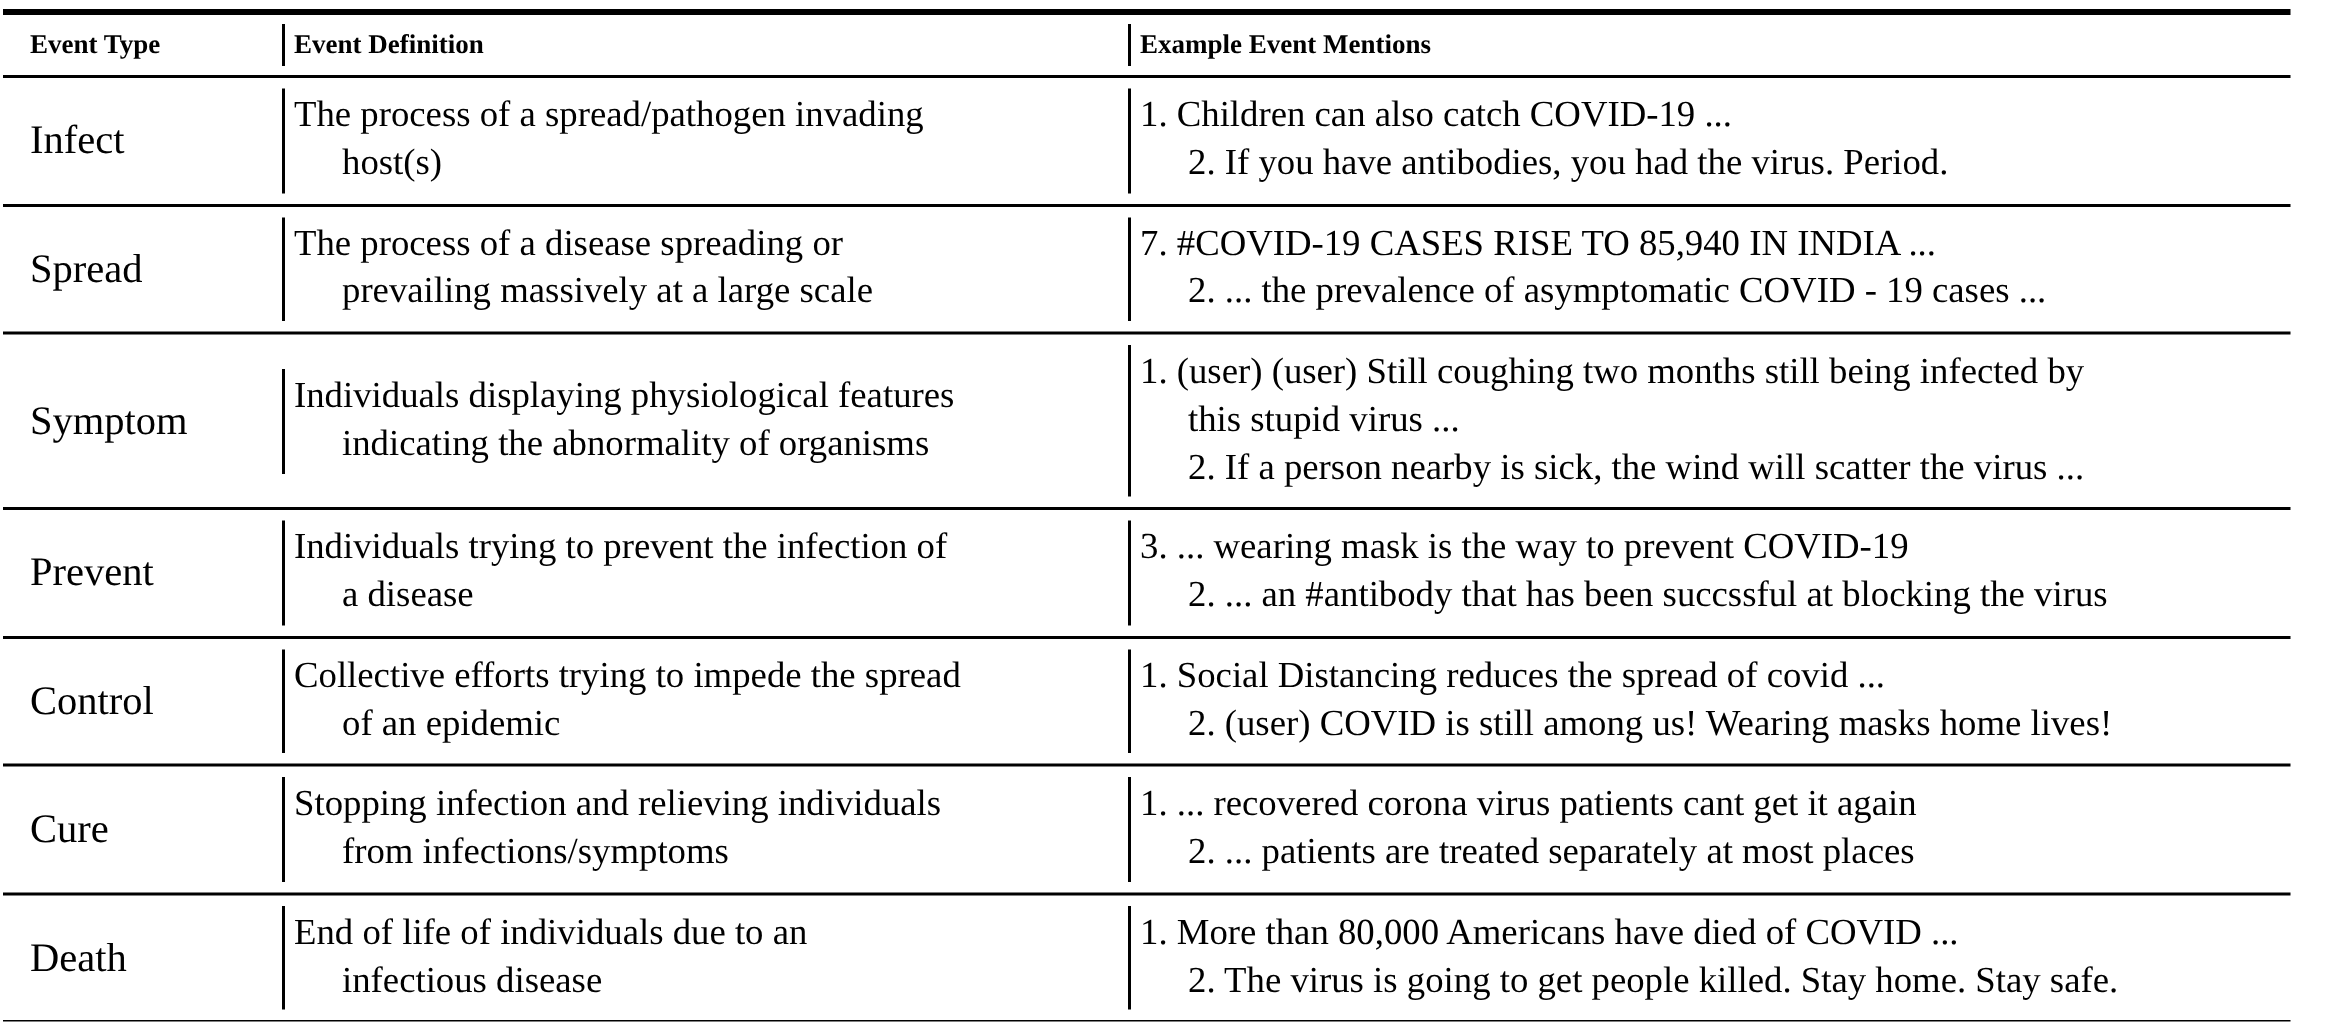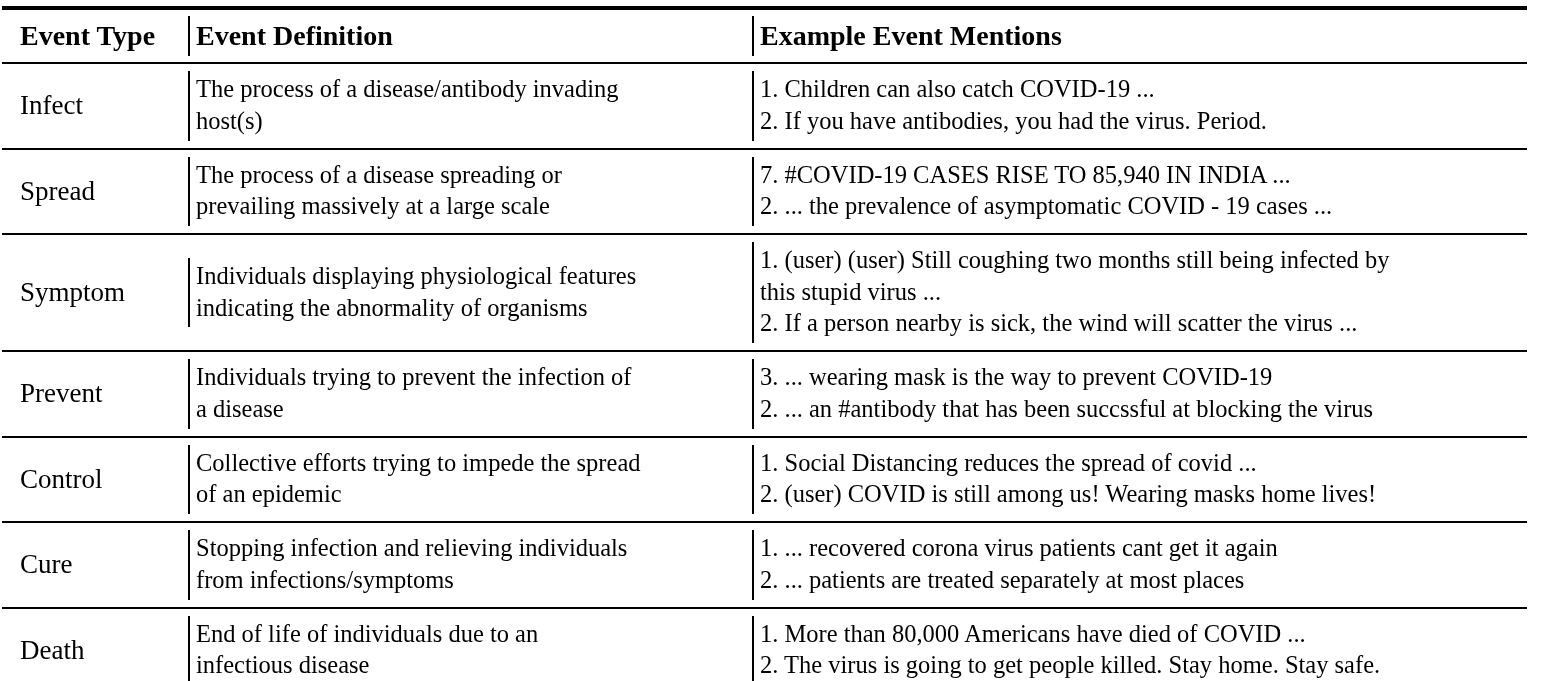--- a/index.html
+++ b/index.html
@@ -76,21 +76,21 @@
     background: #000;
   }
   tr.header-row .cell.vrule::before {
     top: 6px;
     bottom: 6px;
   }
 
   
   .header-row .cell {
     font-weight: bold;
-    font-size: 28px;
+    font-size: 18px;
     line-height: 1.18;
     padding-top: 9px;
     padding-bottom: 10px;
     white-space: nowrap;
   }
 
   .type-text {
     font-size: 27px;
     line-height: 1.2;
     white-space: nowrap;
@@ -101,21 +101,21 @@
     font-size: 24.5px;
     line-height: 1.255;
     white-space: nowrap;
   }
 
   .ex-line b,
   .def-line b {
     font-weight: normal;
   }
 
-  .rows-block > div + div { margin-top: 1px; }
+  .rows-block > div + div { margin-top: 1px; margin-left: 32px; }
 </style>
 </head>
 <body>
 
 <div class="page">
   <table class="ontology">
     <colgroup>
       <col class="c-type">
       <col class="c-def">
       <col class="c-ex">
@@ -135,21 +135,21 @@
     </thead>
     <tbody id="table-body">
         <tr>
           <td>
             <div class="cell pad-left-first">
               <div class="type-text">Infect</div>
             </div>
           </td>
           <td>
             <div class="cell vrule pad-left-rule rows-block">
-              <div class="def-line">The process of a disease/antibody invading</div>
+              <div class="def-line">The process of a spread/pathogen invading</div>
               <div class="def-line">host(s)</div>
             </div>
           </td>
           <td>
             <div class="cell vrule pad-left-rule rows-block">
               <div class="ex-line"><span>1. Children can also </span><b>catch</b><span> COVID-19 ...</span></div>
               <div class="ex-line"><span>2. If you have antibodies, you </span><b>had</b><span> the virus. Period.</span></div>
             </div>
           </td>
         </tr>

